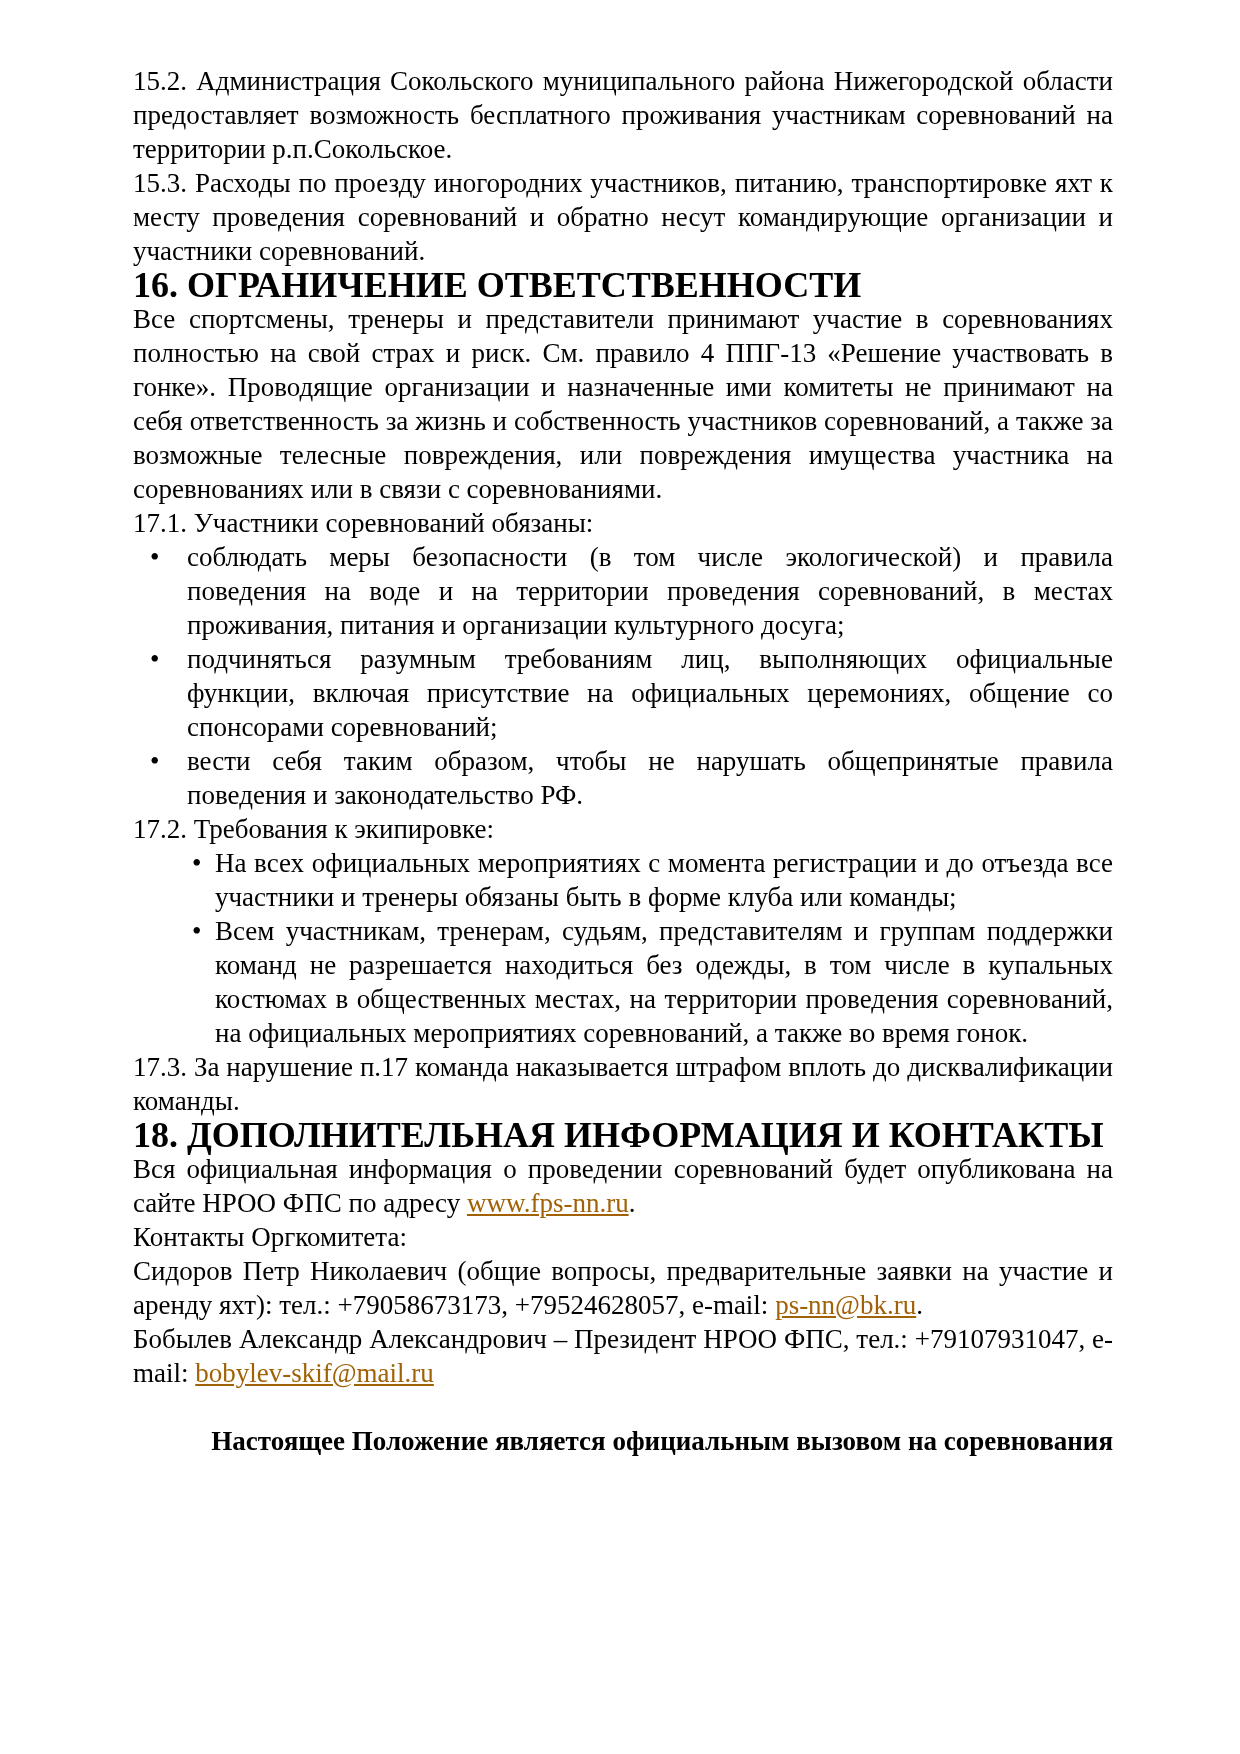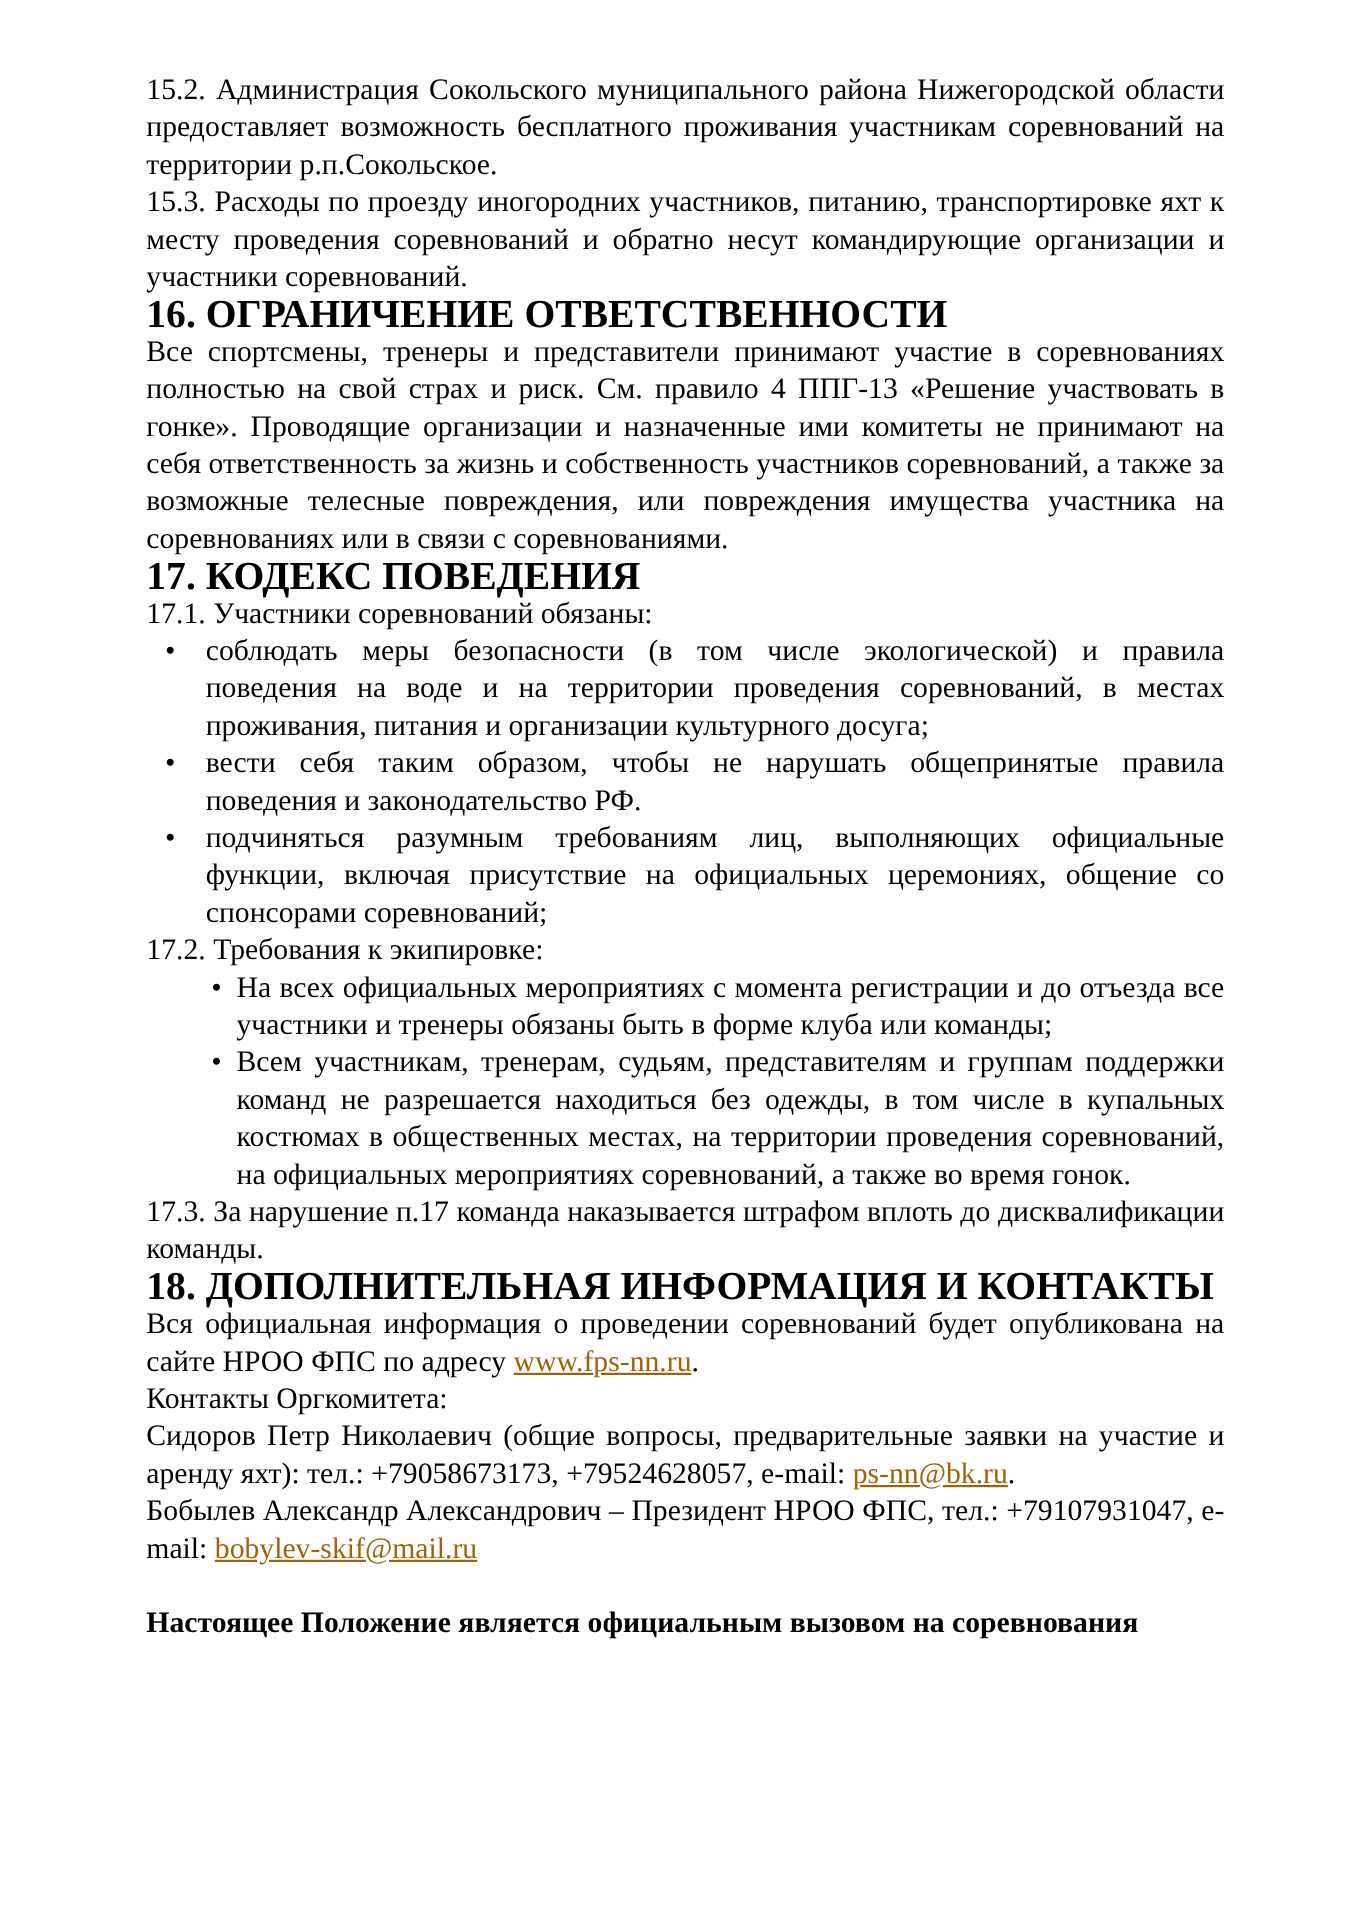--- a/index.html
+++ b/index.html
@@ -54,46 +54,45 @@
     position: absolute;
     left: -23px;
   }
   a.doclink {
     color: #a16207;
     text-decoration: underline;
     cursor: pointer;
   }
   p.footer-note {
     font-weight: bold;
-    text-align: left;
+    text-align: right;
     margin-top: 34px;
     font-family: Liberation Serif, serif;
   }
 </style>
 </head>
 <body>
 
 <div class="page">
 
   <p class="just">15.2. Администрация Сокольского муниципального района Нижегородской области предоставляет возможность бесплатного проживания участникам соревнований на территории р.п.Сокольское.</p>
 
   <p class="just">15.3. Расходы по проезду иногородних участников, питанию, транспортировке яхт к месту проведения соревнований и обратно несут командирующие организации и участники соревнований.</p>
 
   <h2 class="sec-heading">16. ОГРАНИЧЕНИЕ ОТВЕТСТВЕННОСТИ</h2>
 
   <p class="just">Все спортсмены, тренеры и представители принимают участие в соревнованиях полностью на свой страх и риск. См. правило 4 ППГ-13 «Решение участвовать в гонке». Проводящие организации и назначенные ими комитеты не принимают на себя ответственность за жизнь и собственность участников соревнований, а также за возможные телесные повреждения, или повреждения имущества участника на соревнованиях или в связи с соревнованиями.</p>
 
-  <h2 class="sec-heading">17. КОДЕКС ПОВЕДЕНИЯ</h2>
 
   <p>17.1. Участники соревнований обязаны:</p>
 
   <ul class="lvl1">
     <li>соблюдать меры безопасности (в том числе экологической) и правила поведения на воде и на территории проведения соревнований, в местах проживания, питания и организации культурного досуга;</li>
+    <li>подчиняться разумным требованиям лиц, выполняющих официальные функции, включая присутствие на официальных церемониях, общение со спонсорами соревнований;</li>
     <li>вести себя таким образом, чтобы не нарушать общепринятые правила поведения и законодательство РФ.</li>
-    <li>подчиняться разумным требованиям лиц, выполняющих официальные функции, включая присутствие на официальных церемониях, общение со спонсорами соревнований;</li>
   </ul>
 
   <p>17.2. Требования к экипировке:</p>
 
   <ul class="lvl2">
     <li>На всех официальных мероприятиях с момента регистрации и до отъезда все участники и тренеры обязаны быть в форме клуба или команды;</li>
     <li>Всем участникам, тренерам, судьям, представителям и группам поддержки команд не разрешается находиться без одежды, в том числе в купальных костюмах в общественных местах, на территории проведения соревнований, на официальных мероприятиях соревнований, а также во время гонок.</li>
   </ul>
 
   <p class="just">17.3. За нарушение п.17 команда наказывается штрафом вплоть до дисквалификации команды.</p>

